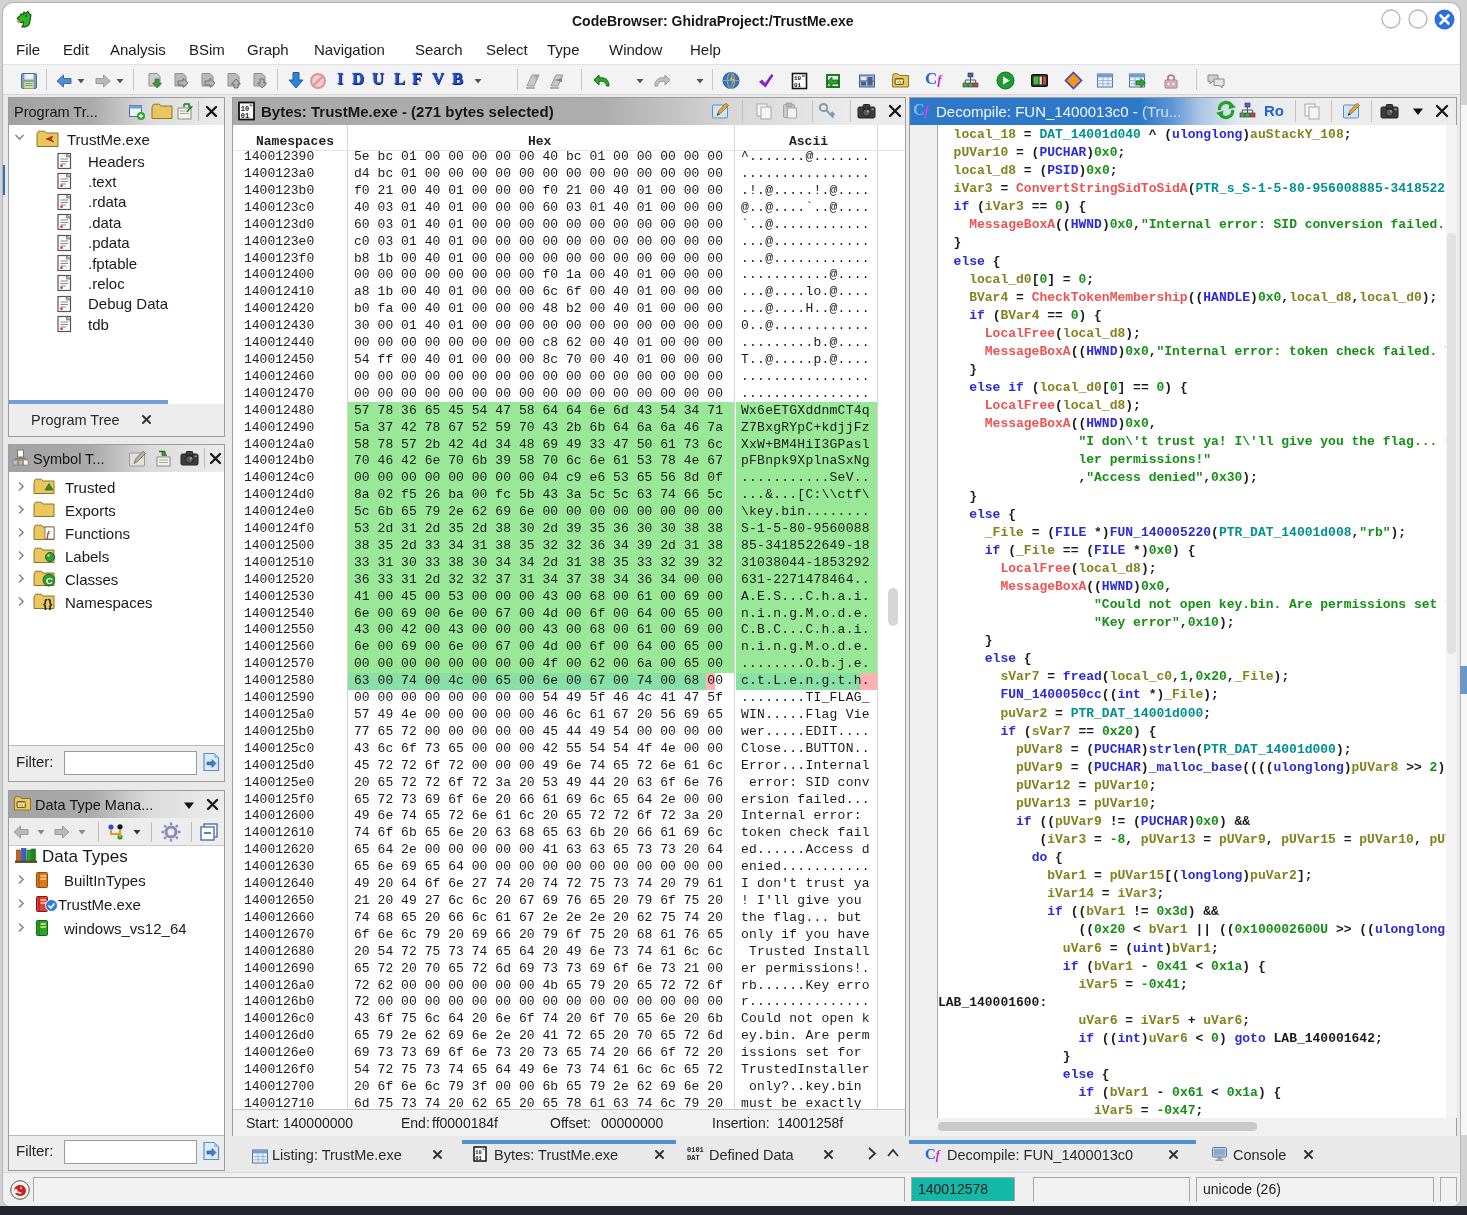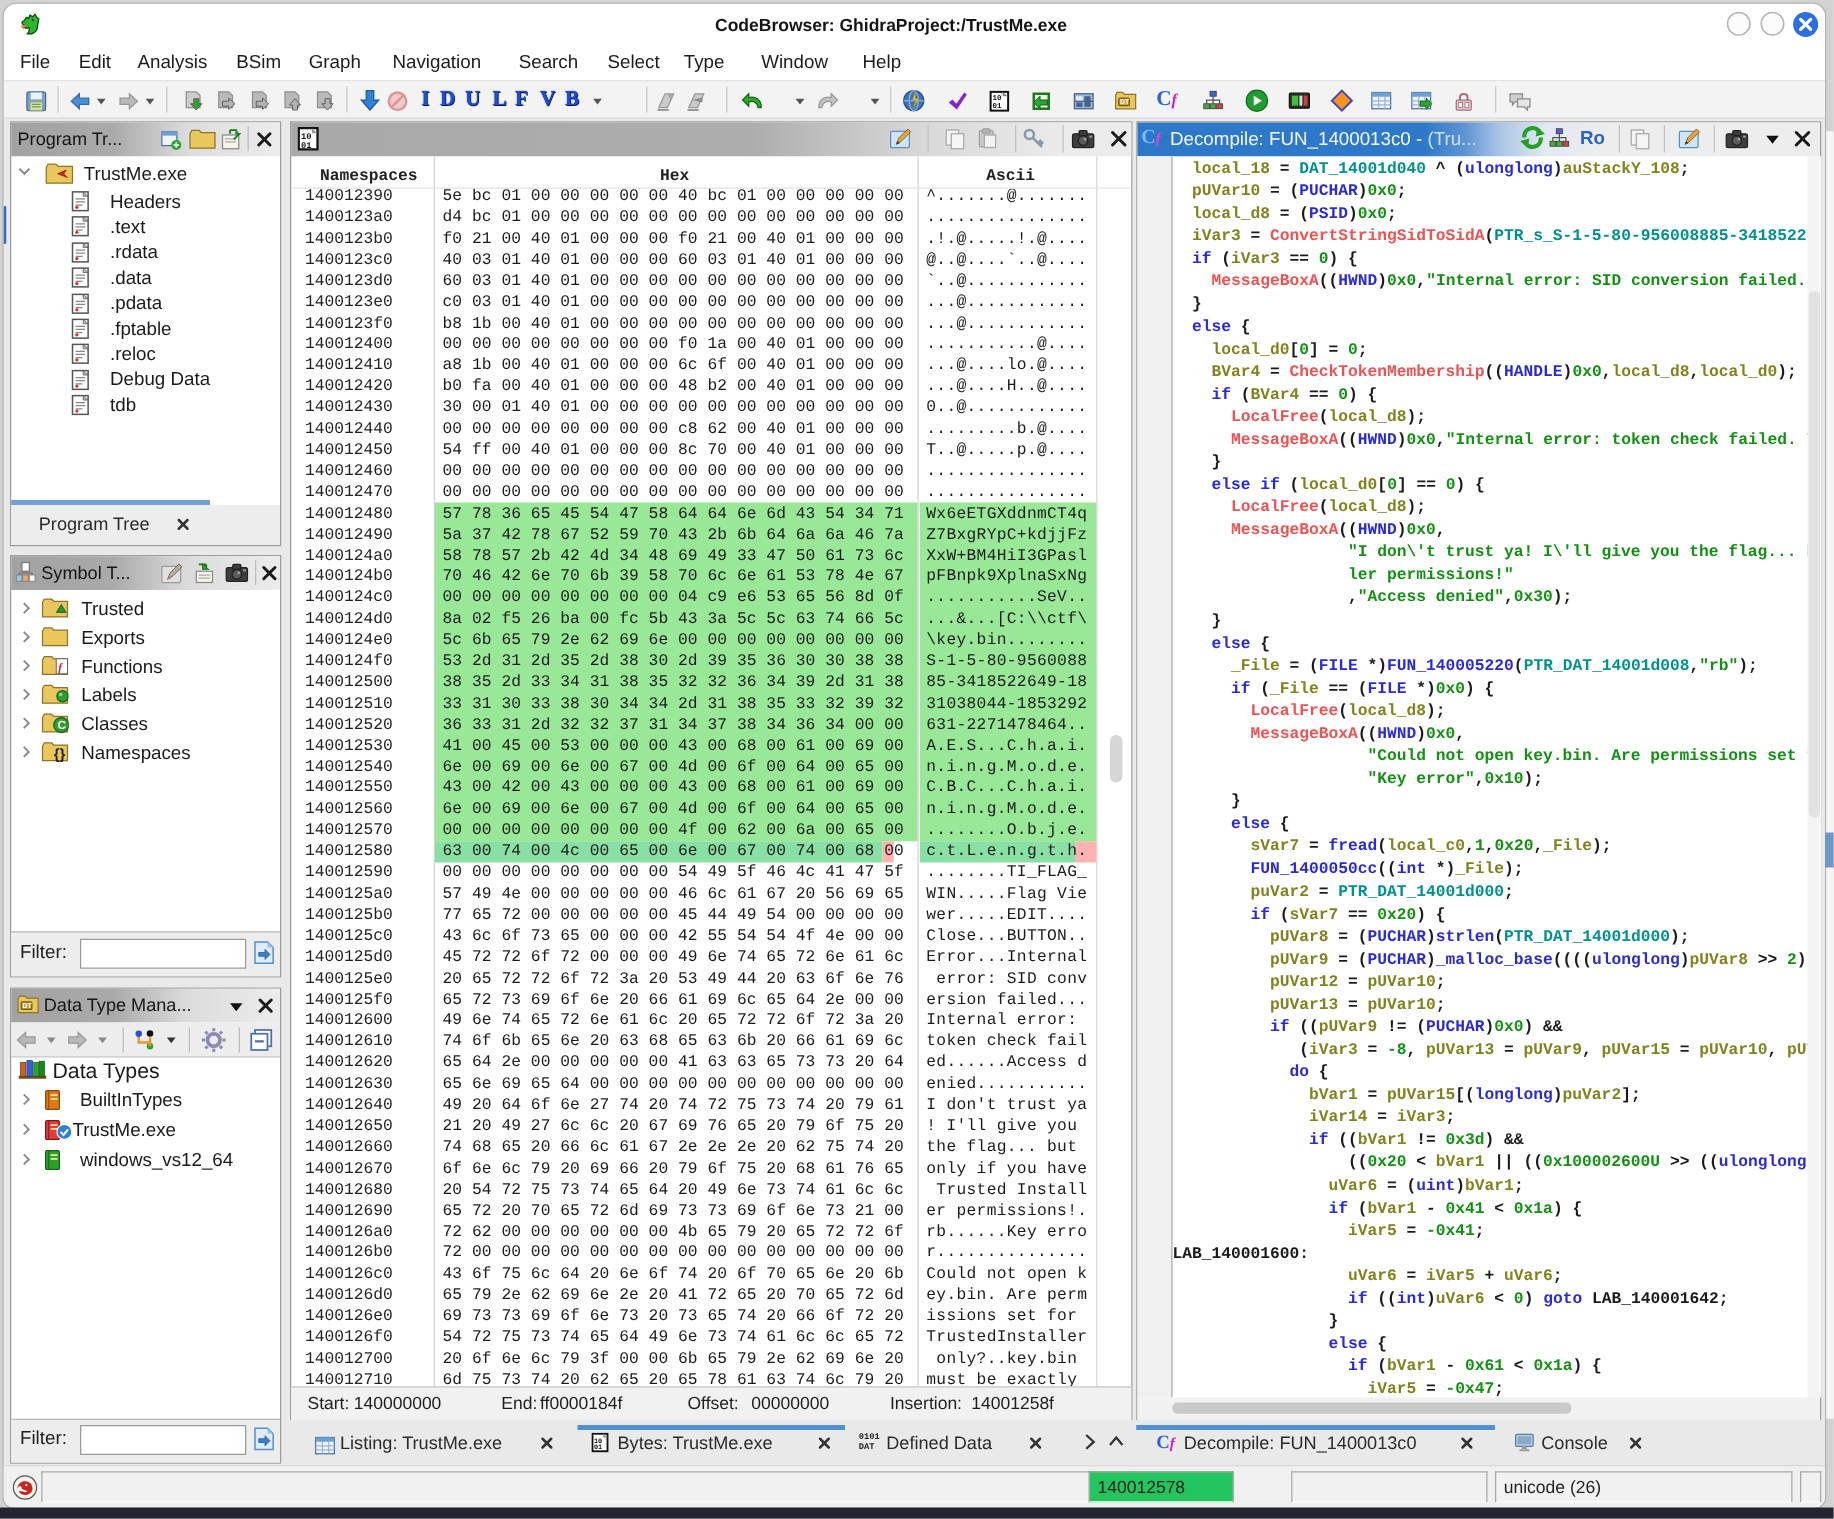--- a/index.html
+++ b/index.html
@@ -708,20 +708,21 @@
     <div class="a" style="left:229px;top:94px;width:674px;height:1039px;background:#fff;border:1px solid #9d9d9d"></div>
     <div class="a" style="left:230px;top:95px;width:672px;height:27px;background:linear-gradient(90deg,#a9a9a9 0%,#adadad 55%,#d8d8d8 75%,#ebebeb 92%)"></div>
     <div class="a" style="left:235px;top:98px;width:18px;height:20px;">
       <svg width="18" height="20" viewBox="0 0 18 20">
         <rect x="1" y="1.5" width="15" height="17" fill="#fff" stroke="#111" stroke-width="1.8"></rect>
         <path d="M11.5 1.5 L16 5.5 L11.5 5.5 Z" fill="#999"></path>
         <text x="2.8" y="10" font-family="Liberation Mono" font-size="7" font-weight="bold" fill="#111">10</text>
         <text x="2.8" y="17" font-family="Liberation Mono" font-size="7" font-weight="bold" fill="#111">01</text>
       </svg>
     </div>
+    <div class="a" style="left:258px;top:100px;width:450px;height:18px;"><span style="font-size:15px;font-weight:bold;color:#161616;white-space:nowrap">Bytes: TrustMe.exe - (271 bytes selected)</span></div>
     <div class="a" style="left:708px;top:99px;width:19px;height:18px;">
       <svg width="19" height="18" viewBox="0 0 19 18">
         <rect x="1.5" y="3" width="15" height="13" rx="1" fill="#cfe4f7" stroke="#5a8fc0"></rect>
         <path d="M6 13.5 L8.2 8.2 L15.2 1.2 L17.5 3.5 L10.5 10.5 L6 13.5 Z" fill="#e8a33d" stroke="#7a5a1a" stroke-width=".7"></path>
         <path d="M6 13.5 L7 11 L8.8 12.6 Z" fill="#333"></path>
       </svg>
     </div>
     <div class="a" style="left:739px;top:97px;width:1px;height:22px;background:#c2c2c2"></div>
     <div class="a" style="left:752px;top:99px;width:18px;height:18px;">
       <svg width="18" height="18" viewBox="0 0 18 18">
@@ -1147,21 +1148,21 @@
     </div>
     <div class="a" style="left:0px;top:1169px;width:1457px;height:34px;background:#f0f0f0;border-top:1px solid #d8d8d8"></div>
     <div class="a" style="left:7px;top:1177px;width:20px;height:20px;">
       <svg width="20" height="20" viewBox="0 0 20 20">
         <circle cx="10" cy="10" r="9.3" fill="#f6f2ea" stroke="#555" stroke-width="1"></circle>
         <path d="M4 11 C4 7 7 5 10 5 C14 5 16 8 16 11 C16 14 13 16 10 16 C8 16 6 15 5 13 L8 13 C9 14 11 14 12 13 L10 12 C8 12 7 11 7 9 L5 9 Z" fill="#cc2222"></path>
         <circle cx="11" cy="8" r="0.9" fill="#fff"></circle>
       </svg>
     </div>
     <div class="a" style="left:30px;top:1174px;width:872px;height:25px;background:#f1f1f1;border:1px solid #a8a8a8;border-bottom-color:#fdfdfd"></div>
-    <div class="a" style="left:868px;top:1174px;width:116px;height:25px;background:#22c55e;border:1px solid #a8a8a8;border-bottom-color:#fdfdfd">
+    <div class="a" style="left:908px;top:1174px;width:104px;height:25px;background:#14b8a6;border:1px solid #a8a8a8;border-bottom-color:#fdfdfd">
       <div class="ftxt">140012578</div>
     </div>
     <div class="a" style="left:1030px;top:1174px;width:157px;height:25px;background:#f1f1f1;border:1px solid #a8a8a8;border-bottom-color:#fdfdfd"></div>
     <div class="a" style="left:1193px;top:1174px;width:238px;height:25px;background:#f1f1f1;border:1px solid #a8a8a8;border-bottom-color:#fdfdfd">
       <div class="ftxt">unicode (26)</div>
     </div>
     <div class="a" style="left:1437px;top:1174px;width:17px;height:25px;background:#f1f1f1;border:1px solid #a8a8a8;border-bottom-color:#fdfdfd"></div>
   </div>
 <div class="a" style="left:0;top:1206px;width:1467px;height:9px;background:#232430"></div>
 <div class="a" style="left:1461px;top:105px;width:6px;height:1030px;background:#f6f6f6"></div>

